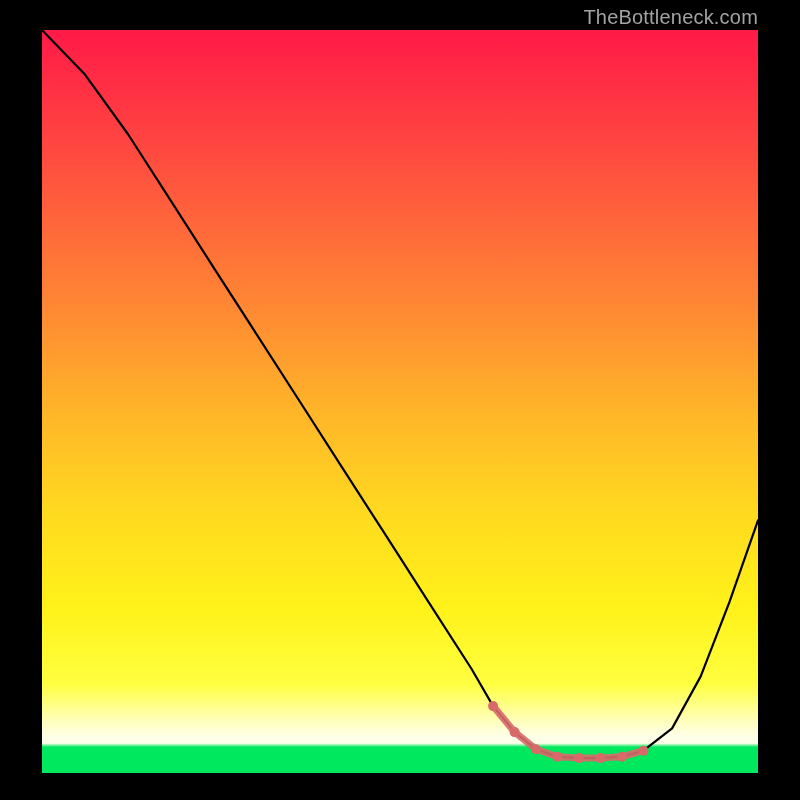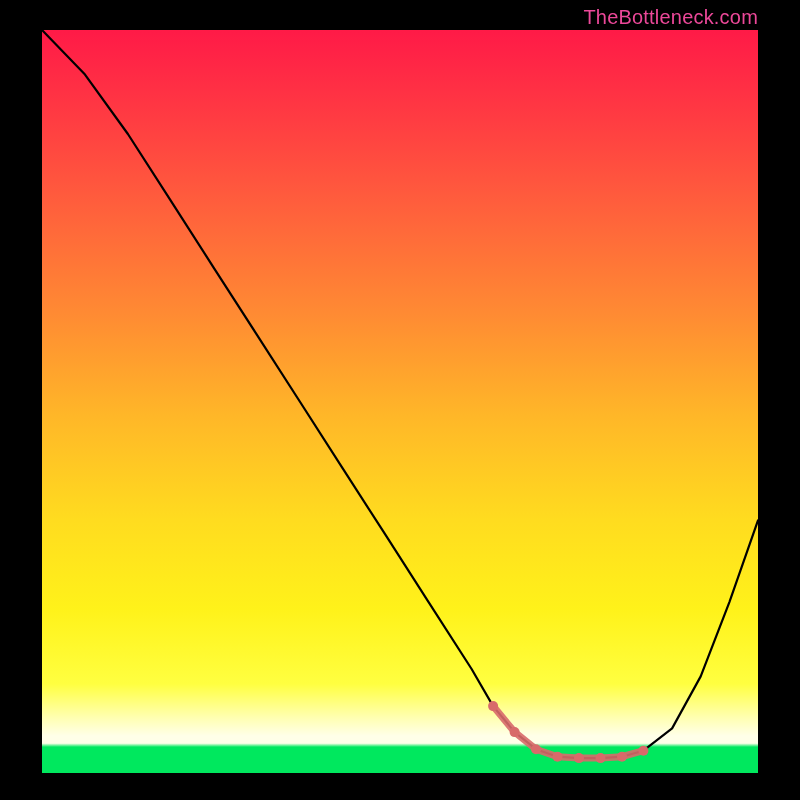--- a/index.html
+++ b/index.html
@@ -48,21 +48,21 @@
     left: 0;
     top: 0;
     width: 716px;
     height: 743px;
     overflow: visible;
   }
   .watermark {
     position: absolute;
     top: 6px;
     right: 42px;
-    color: #ec4899;
+    color: #a3a3a3;
     font-size: 20px;
     font-weight: 400;
     letter-spacing: 0.2px;
   }
 </style>
 </head>
 <body>
 
 <div class="frame">
   <div class="plot-area">

